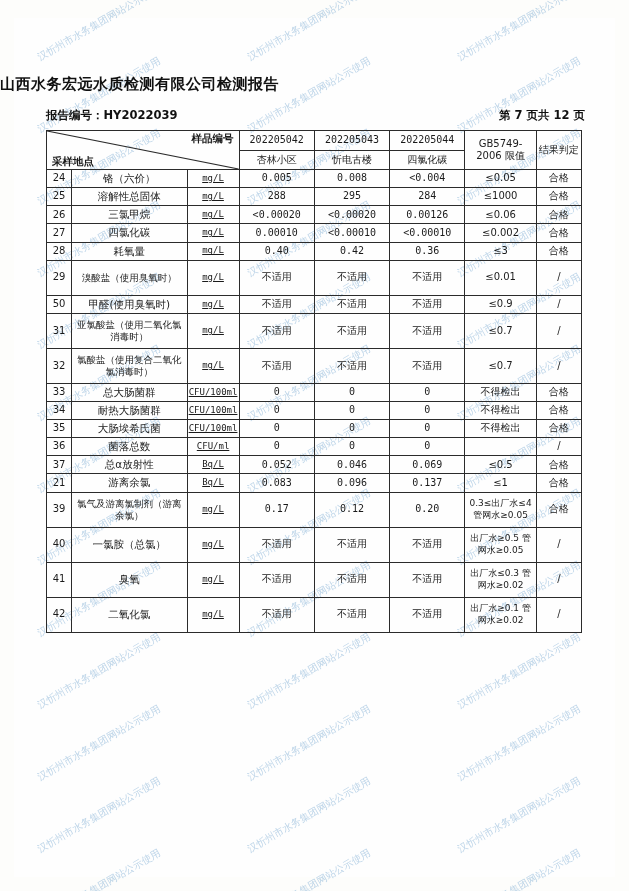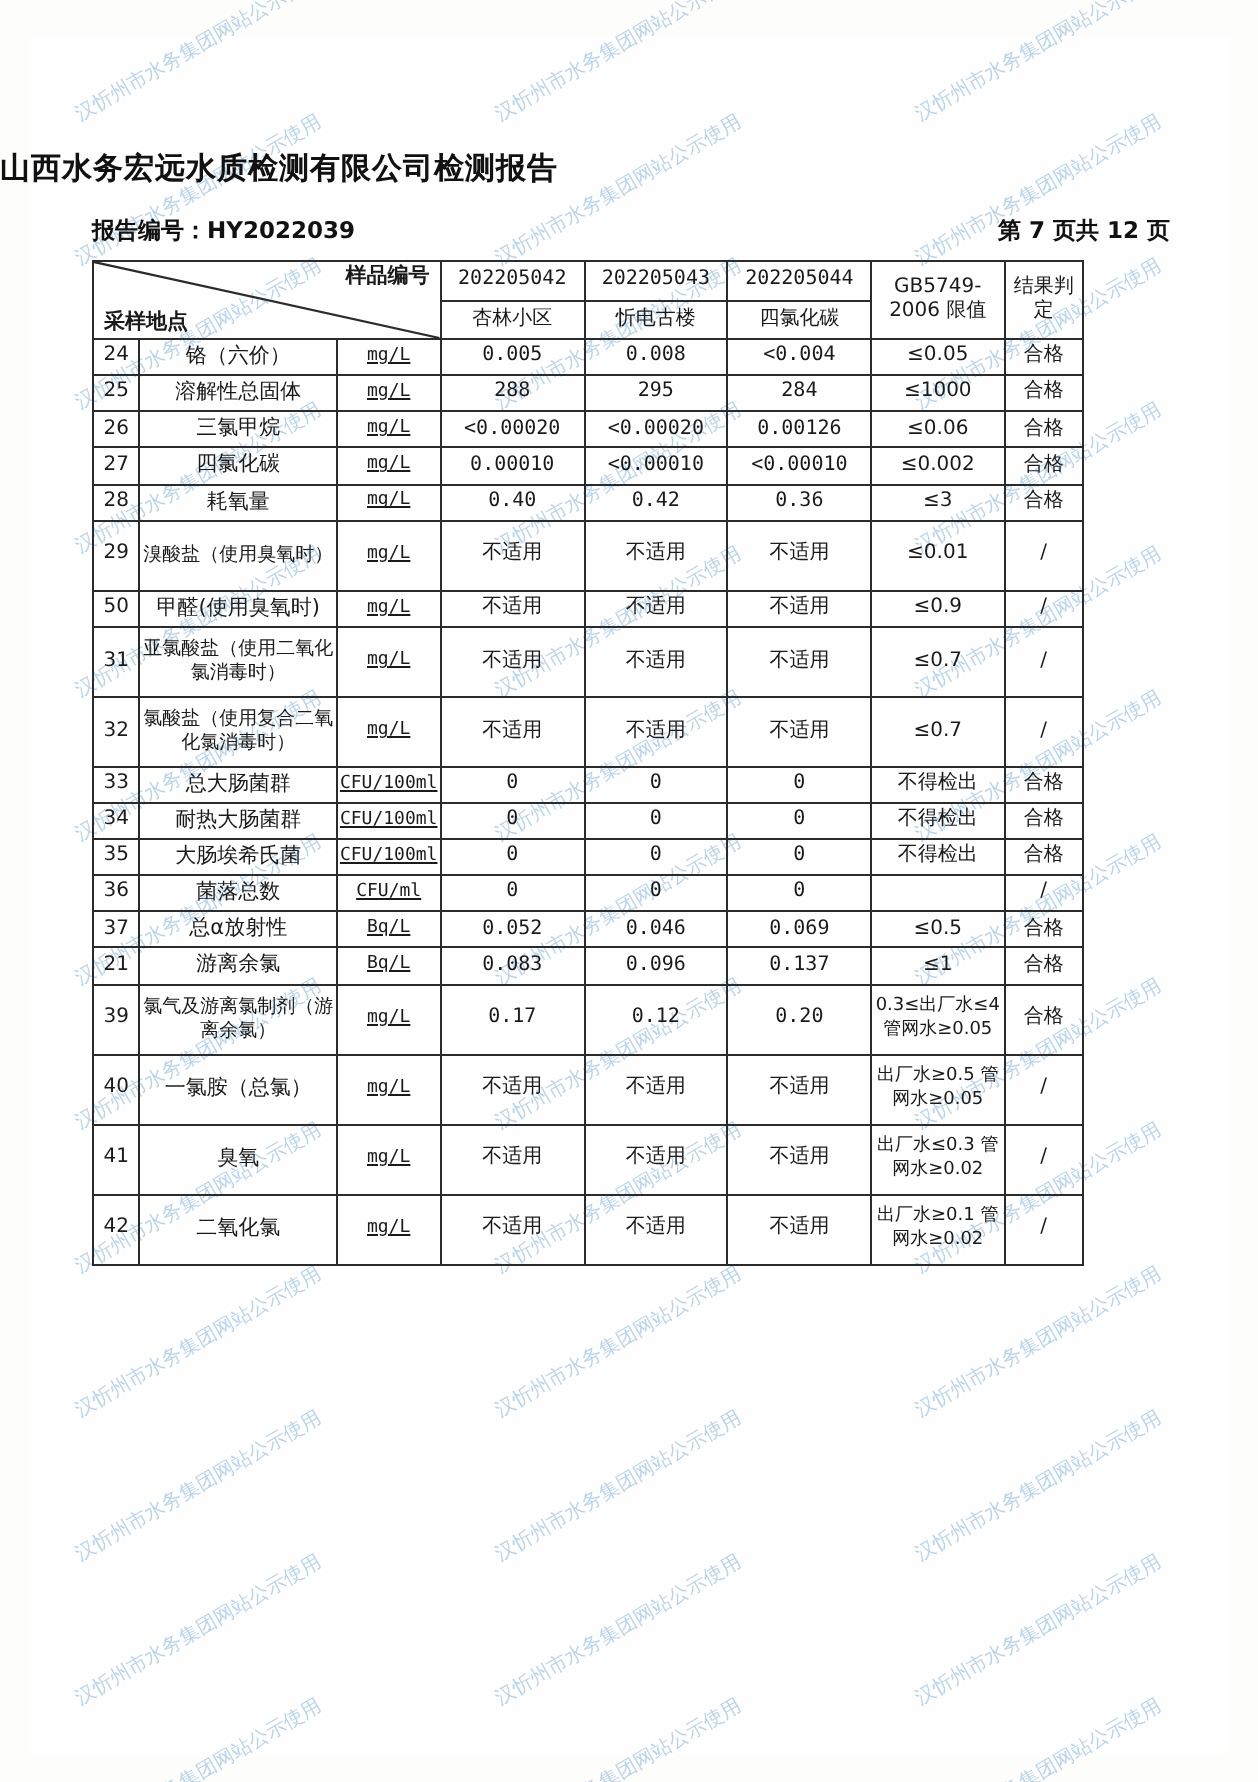--- a/index.html
+++ b/index.html
@@ -28,21 +28,21 @@
     letter-spacing:0.5px;
   }
   .meta{
     position:absolute;top:108px;left:46px;right:44px;
     display:flex;justify-content:space-between;
     font-size:11.5px;font-weight:bold;color:#111;
   }
   table.report{
     position:absolute;top:130px;left:46px;
     border-collapse:collapse;
-    width:496px;
+    width:536px;
     font-size:10px;
     color:#1a1a1a;
   }
   table.report td,table.report th{
     border:1px solid #2b2b2b;
     text-align:center;
     vertical-align:middle;
     padding:2px 1px;
     font-weight:normal;
     line-height:1.25;

